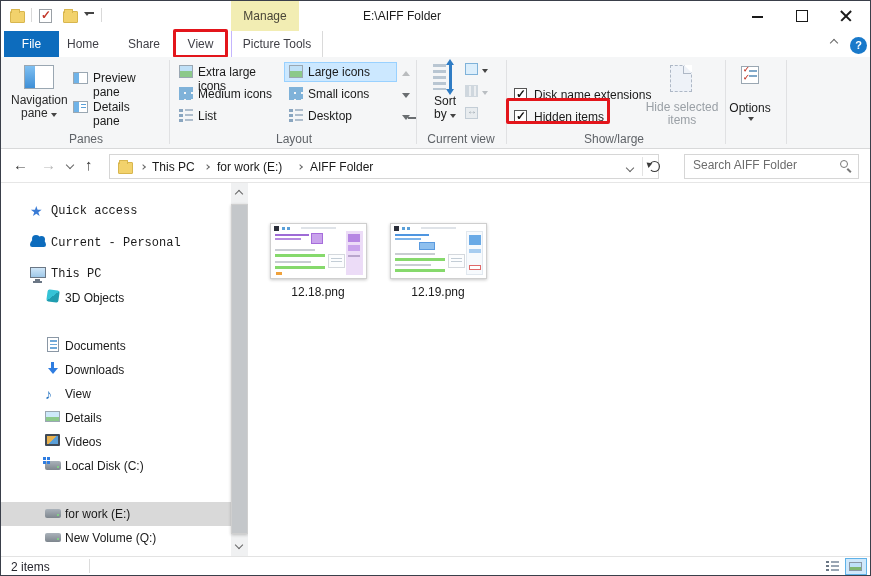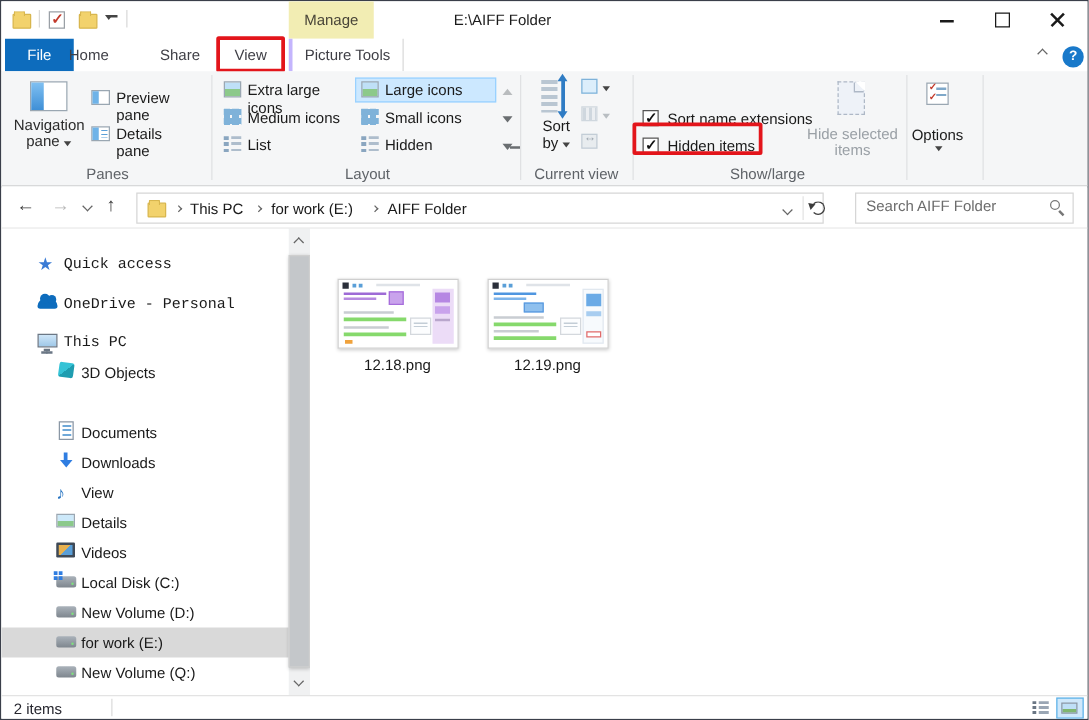--- a/index.html
+++ b/index.html
@@ -26,21 +26,21 @@
   #btn-min::after { content:""; position:absolute; left:12px; top:15px; width:11px; height:1.5px; background:#1a1a1a; }
   #btn-max::after { content:""; position:absolute; left:11px; top:9px; width:10px; height:10px; border:1.5px solid #1a1a1a; }
   #btn-close::before, #btn-close::after { content:""; position:absolute; left:10px; top:14px; width:14px; height:1.5px; background:#1a1a1a; }
   #btn-close::before { transform:rotate(45deg); }
   #btn-close::after { transform:rotate(-45deg); }
 
   
   #tabrow { left:0; top:30px; width:869px; height:26px; background:#fff; }
   .rtab { position:absolute; top:0; height:26px; line-height:26px; text-align:center; color:#3f3f46; }
   #tab-file { left:3px; width:55px; background:#0d6cbd; color:#fff; }
-  #tab-picture { border-left:3px solid #c4b5fd; border-right:1px solid #dadada; }
+  #tab-picture { border-left:1px solid #c4b5fd; border-right:1px solid #dadada; }
   #view-redbox { left:172px; top:-2px; width:55px; height:29px; border:3px solid #e3151b; border-radius:2px; }
   #ribbon-collapse { left:830px; top:9px; }
   .chev { display:inline-block; width:6px; height:6px; border-right:1.6px solid #666; border-bottom:1.6px solid #666; }
   .chev.up { transform:rotate(-135deg); }
   .chev.down { transform:rotate(45deg); }
   .chev.right { transform:rotate(-45deg); width:4px; height:4px; }
   #help-btn { left:849px; top:6px; width:17px; height:17px; border-radius:50%; background:#1979ca; color:#fff; font-weight:bold; text-align:center; line-height:17px; font-size:11px; }
 
   
   #ribbon { left:0; top:56px; width:869px; height:92px; background:#f5f6f7; border-bottom:1px solid #d8d9da; }
@@ -208,21 +208,21 @@
     <span class="qat-sep" style="left:100px;"></span>
     <div id="manage-tab" class="abs">Manage</div>
     <span id="window-title" class="abs">E:\AIFF Folder</span>
     <div id="btn-min" class="win-btn" style="left:739px;"></div>
     <div id="btn-max" class="win-btn" style="left:784px;"></div>
     <div id="btn-close" class="win-btn" style="left:828px;"></div>
   </div>
 
   <div id="tabrow" class="abs">
     <div id="tab-file" class="rtab">File</div>
-    <div class="rtab" style="left:44px; width:52px;">Home</div>
+    <div class="rtab" style="left:56px; width:52px;">Home</div>
     <div class="rtab" style="left:116px; width:54px;">Share</div>
     <div class="rtab" style="left:173px; width:53px;text-align:center;">View</div>
     <div id="tab-picture" class="rtab" style="left:230px; width:92px;">Picture Tools</div>
     <div id="view-redbox" class="abs"></div>
     <span id="ribbon-collapse" class="abs chev up"></span>
     <div id="help-btn" class="abs">?</div>
   </div>
 
   <div id="ribbon" class="abs">
 
@@ -260,21 +260,21 @@
     <div class="layout-item" style="left:286px; top:6px; width:108px;">
       <span class="li-icon"></span>
       <span class="lbl">Large icons</span>
     </div>
     <div class="layout-item" style="left:286px; top:28px; width:108px;">
       <span class="li-icon grid"></span>
       <span class="lbl">Small icons</span>
     </div>
     <div class="layout-item" style="left:286px; top:50px; width:108px;">
       <span class="li-icon list-ic"></span>
-      <span class="lbl">Hidden</span>
+      <span class="lbl">Desktop</span>
     </div>
     <div class="layout-scroll" style="top:8px;"><span class="tri-up"></span></div>
     <div class="layout-scroll" style="top:30px;"><span class="tri-down"></span></div>
     <div class="layout-scroll" style="top:52px;"><span class="tri-down bar"><span class="more-bar"></span></span></div>
     <div class="group-label" style="left:233px;">Layout</div>
     <span class="group-sep" style="left:415px;"></span>
 
     <div id="sortby-btn" class="abs">
       <span id="sort-icon"></span>
       <span id="sort-arrows"></span>
@@ -292,21 +292,21 @@
       <span class="mini-caret caret-down dis"></span>
     </div>
     <div class="mini-btn" style="top:48px;">
       <span class="mini-ic-fit"></span>
     </div>
     <div class="group-label" style="left:400px;">Current view</div>
     <span class="group-sep" style="left:505px;"></span>
 
     <div class="sh-check-row" style="top:29px; width:140px;">
       <span class="cbx checked"></span>
-      <span class="lbl">Sort name extensions</span>
+      <span class="lbl">Disk name extensions</span>
     </div>
     <div class="sh-check-row" style="top:51px; width:110px;">
       <span class="cbx checked"></span>
       <span class="lbl">Hidden items</span>
     </div>
     <div id="hidden-redbox" class="abs"></div>
     <div id="hide-sel-btn" class="abs">
       <span id="hide-sel-icon"></span>
       <div id="hide-sel-label">
         <div>Hide selected</div>
@@ -347,21 +347,21 @@
     </div>
   </div>
 
   <div id="sidebar" class="abs">
     <div class="side-row lv0" style="top:16px;">
       <span class="s-icon ic-star"></span>
       <span class="lbl">Quick access</span>
     </div>
     <div class="side-row lv0" style="top:48px;">
       <span class="s-icon ic-cloud"></span>
-      <span class="lbl">OneDrive - Personal</span>
+      <span class="lbl">Current - Personal</span>
     </div>
     <div class="side-row lv0" style="top:79px;">
       <span class="s-icon ic-monitor"></span>
       <span class="lbl">This PC</span>
     </div>
     <div class="side-row lv1" style="top:103px;">
       <span class="s-icon ic-cube"></span>
       <span class="lbl">3D Objects</span>
     </div>
     <div class="side-row lv1" style="top:151px;">
@@ -380,24 +380,20 @@
       <span class="s-icon ic-pic"></span>
       <span class="lbl">Details</span>
     </div>
     <div class="side-row lv1" style="top:247px;">
       <span class="s-icon ic-film"></span>
       <span class="lbl">Videos</span>
     </div>
     <div class="side-row lv1" style="top:271px;">
       <span class="s-icon ic-drive win"></span>
       <span class="lbl">Local Disk (C:)</span>
-    </div>
-    <div class="side-row lv1" style="top:295px;">
-      <span class="s-icon ic-drive"></span>
-      <span class="lbl">New Volume (D:)</span>
     </div>
     <div class="side-row lv1 selected" style="top:319px;">
       <span class="s-icon ic-drive"></span>
       <span class="lbl">for work (E:)</span>
     </div>
     <div class="side-row lv1" style="top:343px;">
       <span class="s-icon ic-drive"></span>
       <span class="lbl">New Volume (Q:)</span>
     </div>
   </div>

